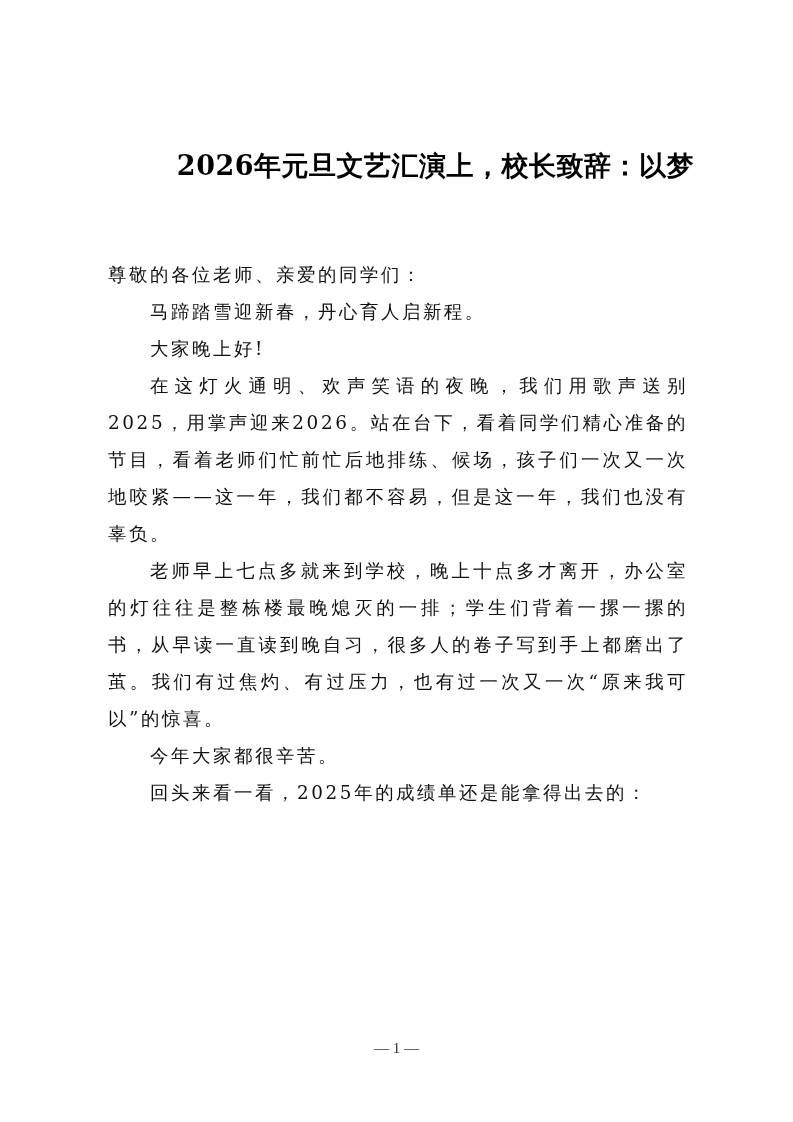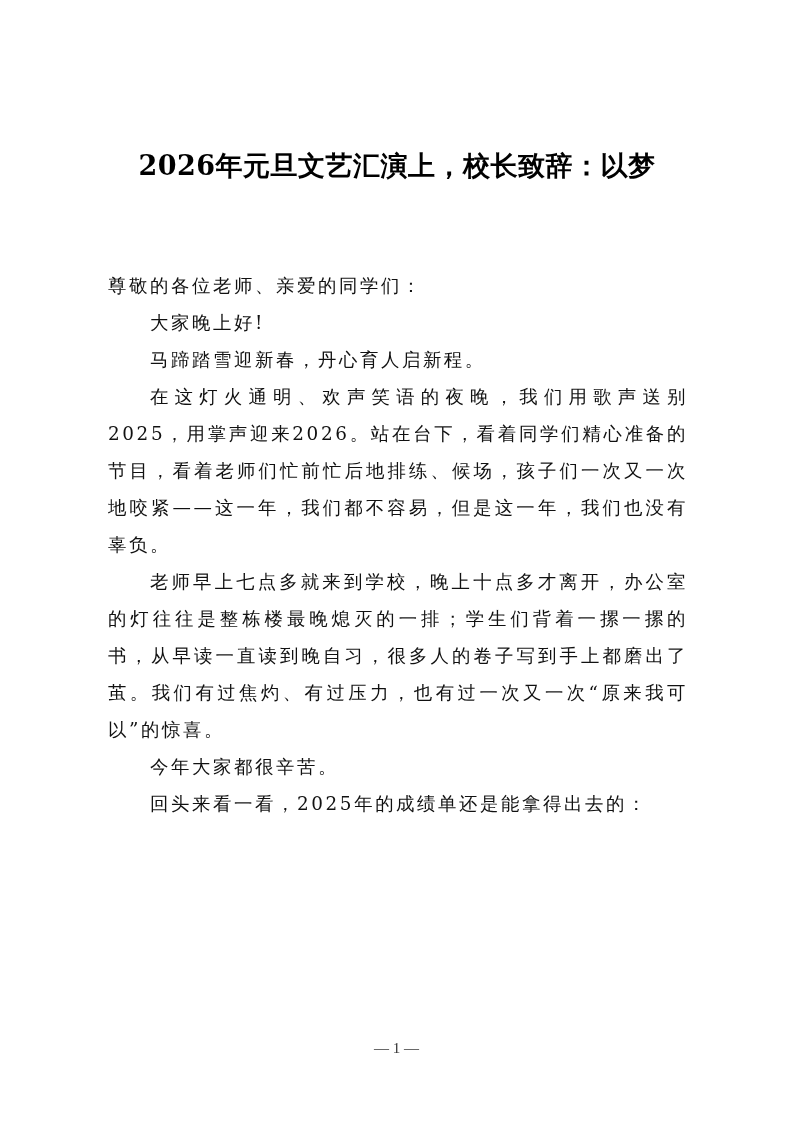--- a/index.html
+++ b/index.html
@@ -4,24 +4,24 @@
 <style>
   html, body { margin: 0; padding: 0; background: #ffffff; }
   body { width: 793px; height: 1122px; position: relative; overflow: hidden; }
   .page {
     position: absolute; left: 0; top: 0; width: 793px; height: 1122px; background: #fff;
   }
   .title {
     position: absolute; left: 100px; top: 146px; width: 594px;
     font-family: "DejaVu Serif", "Liberation Serif", serif;
     font-weight: bold; font-size: 27px; line-height: 40px;
-    text-align: center; color: #000; letter-spacing: 0.5px;
+    text-align: right; color: #000; letter-spacing: 0.5px;
   }
   .body {
-    position: absolute; left: 108px; top: 267px; width: 580px;
+    position: absolute; left: 108px; top: 256px; width: 580px;
     font-family: "DejaVu Serif", "Liberation Serif", serif;
     font-size: 18.4px; line-height: 37px; color: #111;
     letter-spacing: 2.6px; text-align: justify;
   }
   .body p { margin: 0; }
   .body p.indent { text-indent: 42px; }
   .footer {
     position: absolute; left: 0; width: 793px; top: 1040px;
     text-align: center;
     font-family: "Liberation Serif", "DejaVu Serif", serif;
@@ -31,22 +31,22 @@
 </head>
 <body>
 
 <div class="page">
   <div class="title">
     <div>2026年元旦文艺汇演上，校长致辞：以梦</div>
   </div>
 
   <div class="body">
     <p>尊敬的各位老师、亲爱的同学们：</p>
+    <p class="indent">马蹄踏雪迎新春，丹心育人启新程。</p>
     <p class="indent">大家晚上好!</p>
-    <p class="indent">马蹄踏雪迎新春，丹心育人启新程。</p>
     <p class="indent">在这灯火通明、欢声笑语的夜晚，我们用歌声送别2025，用掌声迎来2026。站在台下，看着同学们精心准备的节目，看着老师们忙前忙后地排练、候场，孩子们一次又一次地咬紧——这一年，我们都不容易，但是这一年，我们也没有辜负。</p>
     <p class="indent">老师早上七点多就来到学校，晚上十点多才离开，办公室的灯往往是整栋楼最晚熄灭的一排；学生们背着一摞一摞的书，从早读一直读到晚自习，很多人的卷子写到手上都磨出了茧。我们有过焦灼、有过压力，也有过一次又一次“原来我可以”的惊喜。</p>
     <p class="indent">今年大家都很辛苦。</p>
     <p class="indent">回头来看一看，2025年的成绩单还是能拿得出去的：</p>
   </div>
 
   <div class="footer">— 1 —</div>
 </div>
 
 </body></html>

